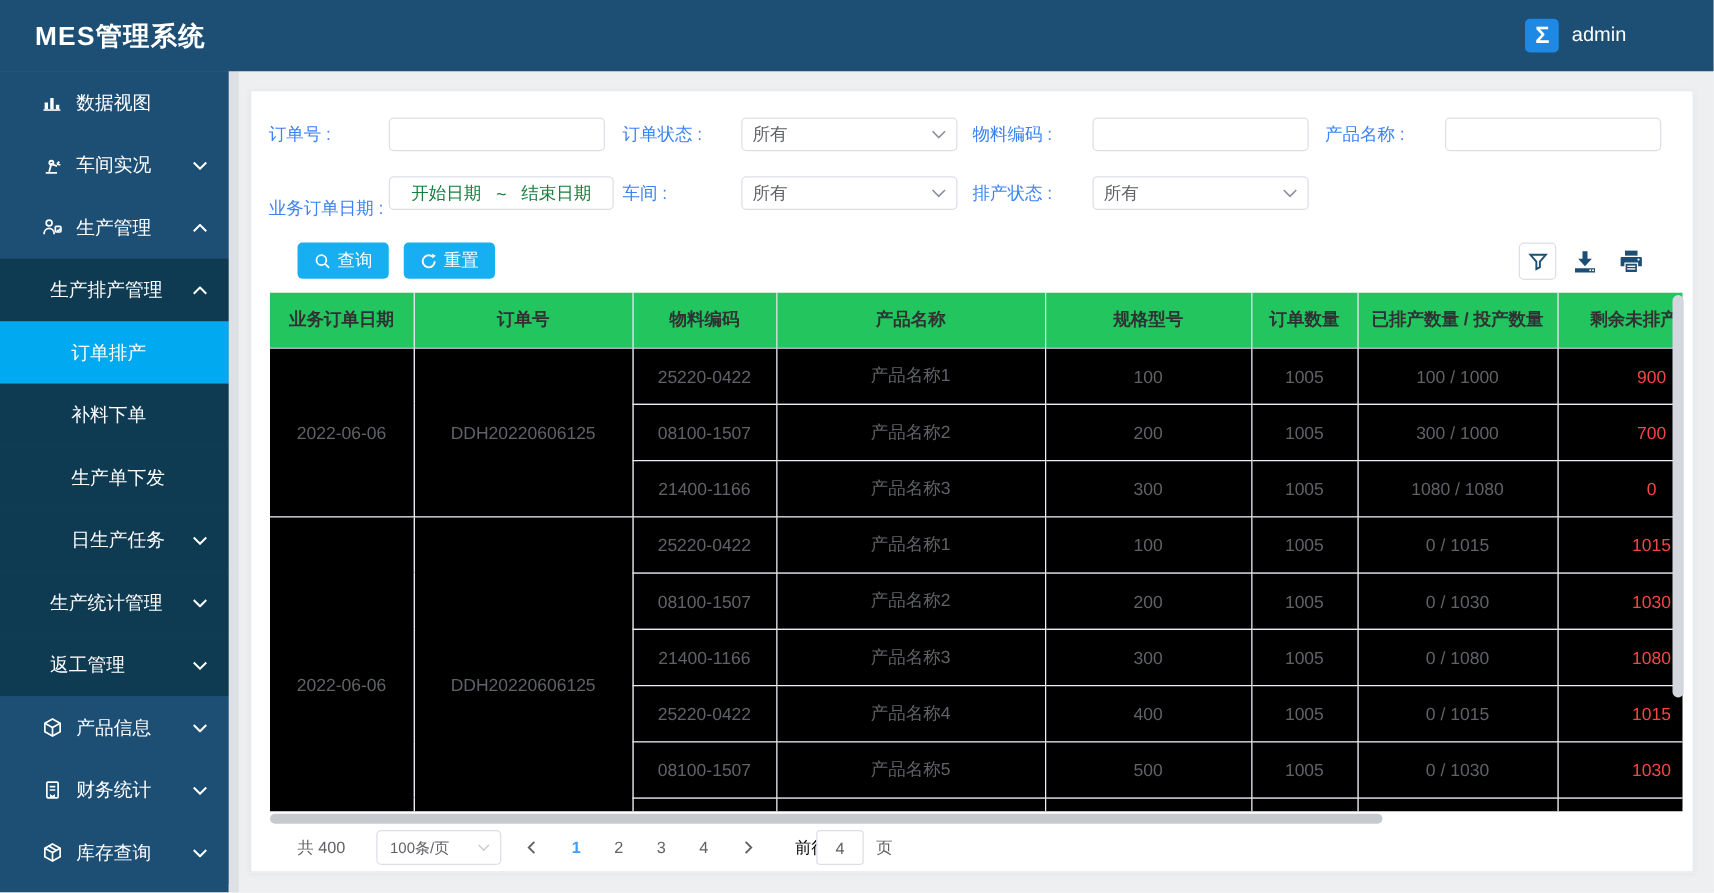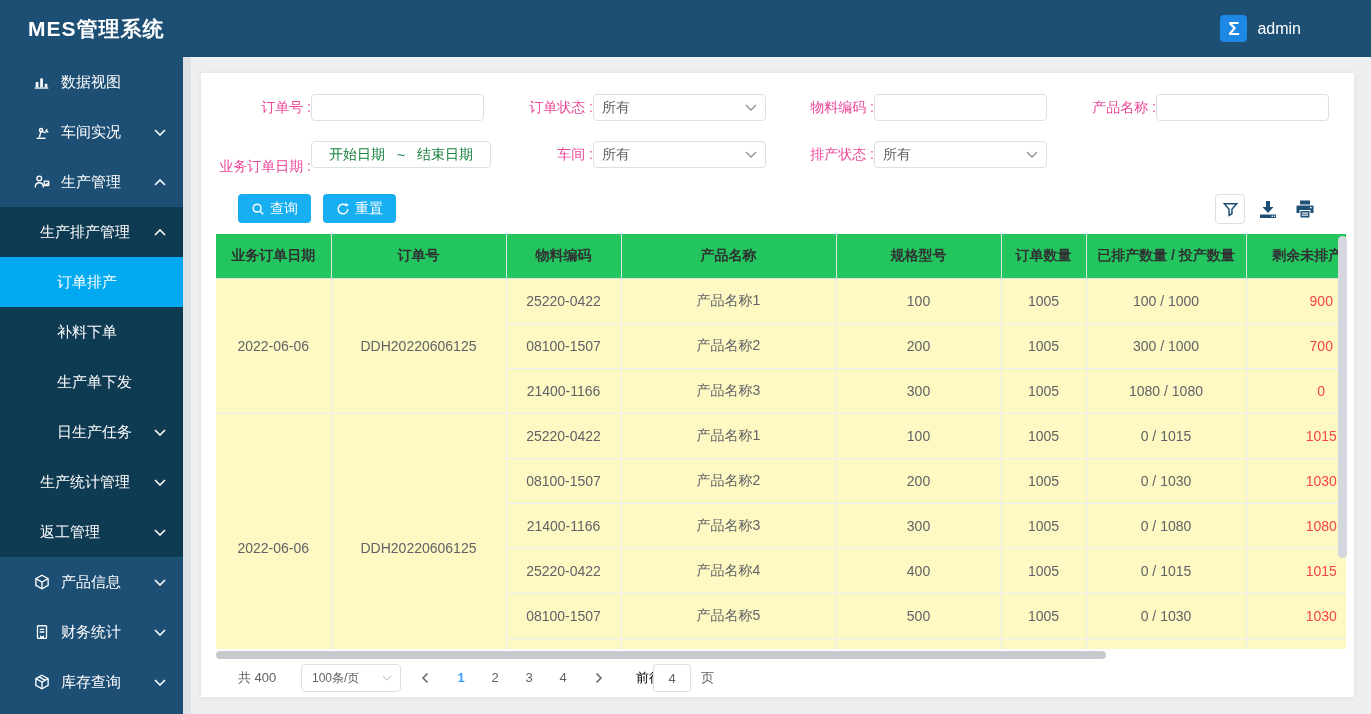--- a/index.html
+++ b/index.html
@@ -24,22 +24,22 @@
   .mi .chev { margin-left:auto; margin-right:17px; display:flex; }
   .lvl1 { padding-left:32px; background:#1d4e74; }
   .lvl2 { padding-left:40px; background:#0e3a52; }
   .lvl3 { padding-left:57px; background:#0e3a52; }
   .mi.active { background:#00a9f0; }
 
   
   .panel { position:absolute; left:200px; top:72px; width:1155px; height:626px; background:#fff;
     border:1px solid #e7e9ec; box-shadow:0 1px 5px rgba(0,0,0,0.05); }
 
-  .f-label { position:absolute; height:27px; line-height:27px; text-align:right;
-    font-size:14px; color:#ec4899; }
+  .f-label { position:absolute; height:27px; line-height:27px; text-align:left;
+    font-size:14px; color:#3b82f6;margin-left:14px; }
   .f-input { position:absolute; height:27px; border:1px solid #dcdfe6; border-radius:4px;
     background:#fff; font-size:14px; color:#606266; padding:0 8px; outline:none; }
   .f-select { position:absolute; height:27px; border:1px solid #dcdfe6; border-radius:4px;
     background:#fff; display:flex; align-items:center; padding:0 8px; cursor:pointer; }
   .f-select .sel-text { font-size:14px; color:#606266; }
   .f-select .sel-arrow { margin-left:auto; display:flex; }
   .date-range { position:absolute; height:27px; border:1px solid #dcdfe6; border-radius:4px;
     background:#fff; display:flex; align-items:center; justify-content:center; gap:12px; cursor:pointer; }
   .date-range span { font-size:14px; color:#15803d; }
 
@@ -49,21 +49,21 @@
   .tool-box { position:absolute; width:30px; height:30px; display:flex; align-items:center;
     justify-content:center; cursor:pointer; background:#fff; }
   .tool-box.bordered { border:1px solid #dcdfe6; border-radius:4px; }
 
   
   .table-wrap { position:absolute; left:15px; top:161px; width:1130px; height:415px; overflow:hidden; }
   table { border-collapse:collapse; table-layout:fixed; width:1180px; }
   th { height:44px; background:#22c55e; font-size:14px; font-weight:600; color:#303133;
     border-right:1px solid #dfe2e6; border-bottom:1px solid #dfe2e6; text-align:center; }
   th:last-child { border-right:none; }
-  td { height:45px; font-size:14px; color:#606266; text-align:center; background:#fef9c3;
+  td { height:45px; font-size:14px; color:#606266; text-align:center; background:#000000;
     border-right:1px solid #ebeef5; border-bottom:1px solid #ebeef5; }
   td:last-child { border-right:none; }
   td.red { color:#f54545; }
 
   .vscroll { position:absolute; left:1137px; top:163px; width:9px; height:322px;
     background:#d4d7dd; border-radius:5px; }
   .hscroll { position:absolute; left:15px; top:578px; width:890px; height:8px;
     background:#c6c9ce; border-radius:4px; }
 
   

